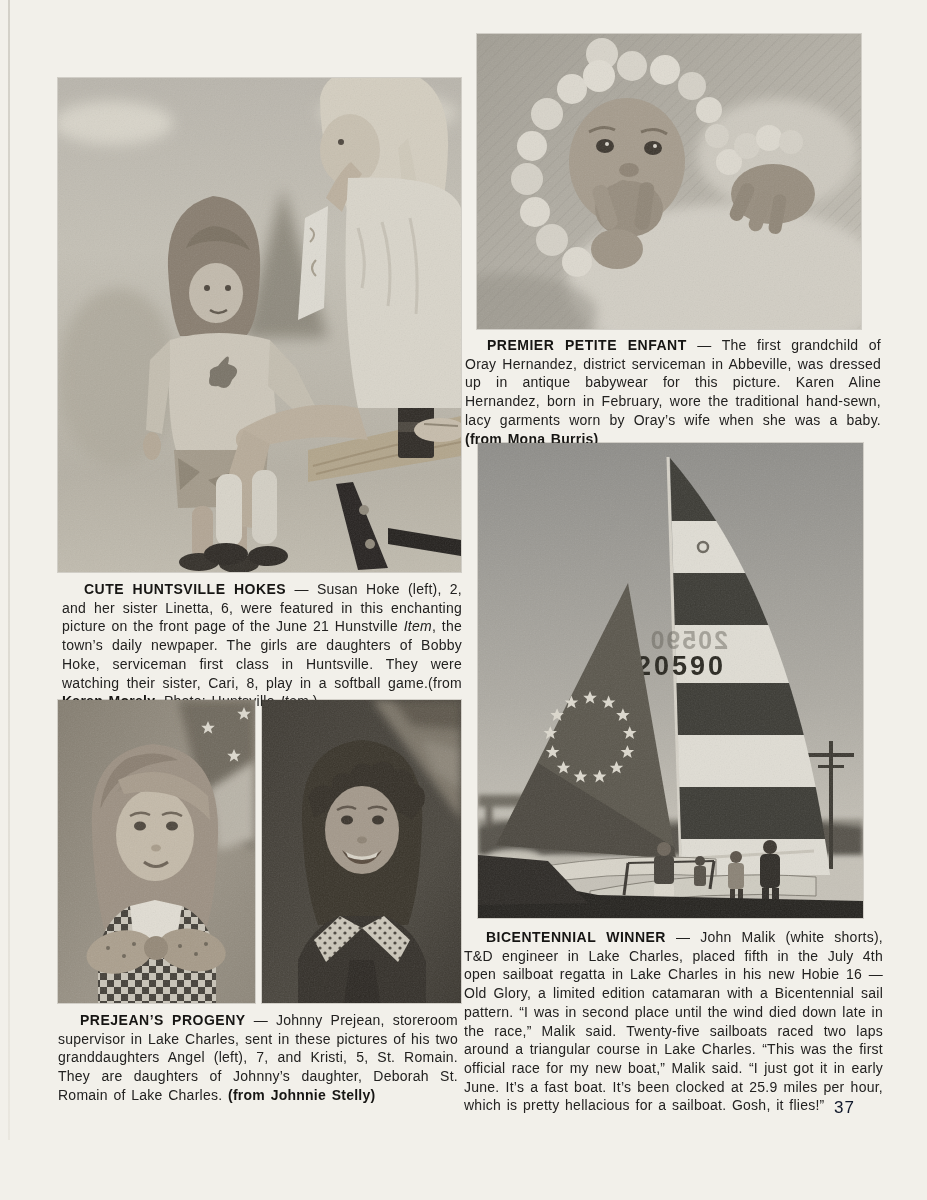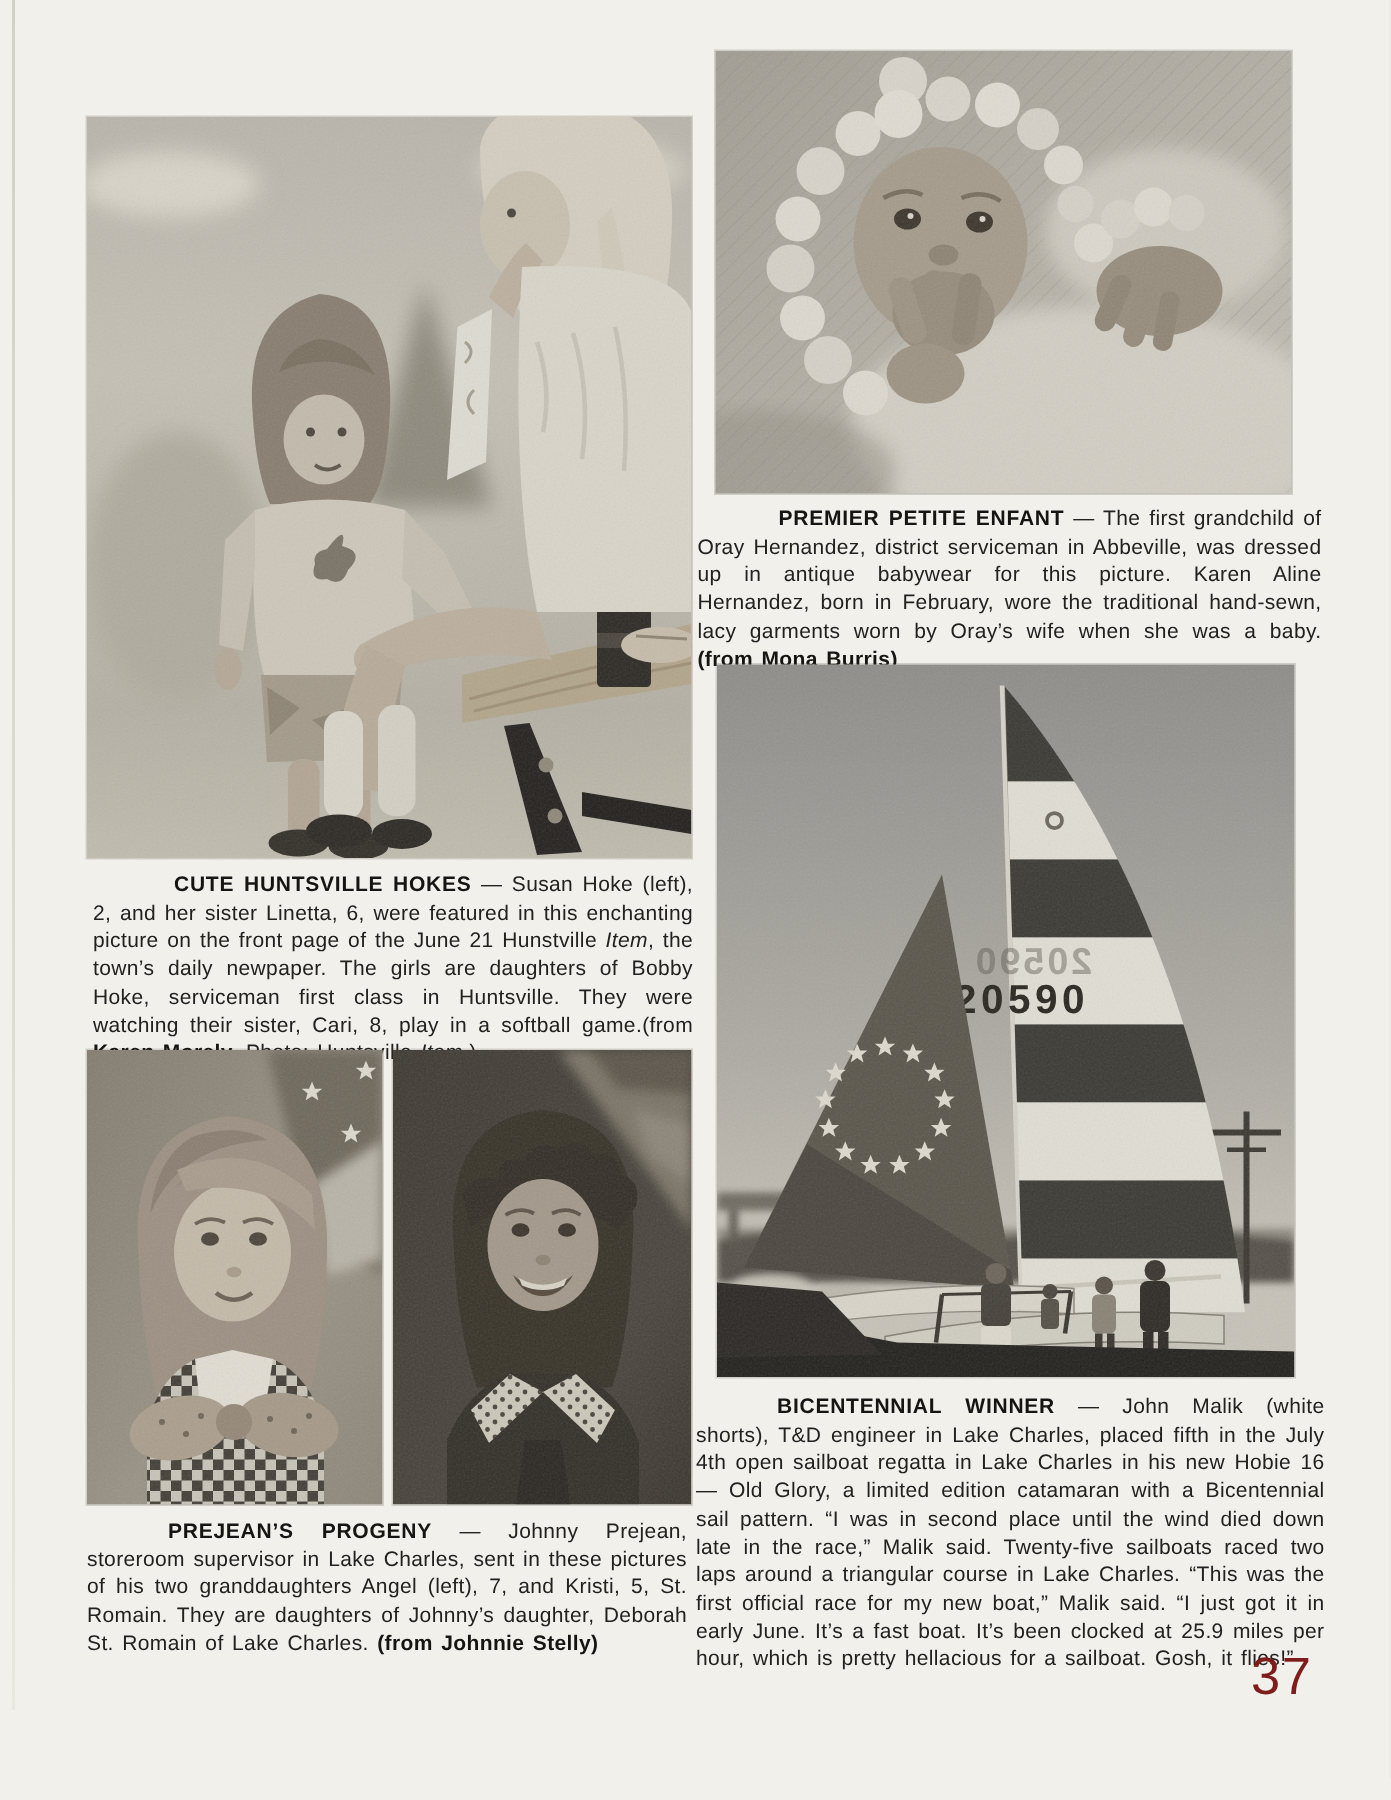--- a/index.html
+++ b/index.html
@@ -11,26 +11,26 @@
   }
   .scan-edge{position:absolute;left:8px;top:0;width:2px;height:1140px;
     background:linear-gradient(#c9c6bd,#d8d5cc 60%,#e7e4dc);opacity:.75;}
   .photo{position:absolute;outline:1px solid rgba(60,55,45,.18);overflow:hidden;background:#b9b5ac;}
   .photo svg{display:block;width:100%;height:100%;}
   .caption{
     position:absolute;text-align:justify;text-indent:22px;
     font-size:14px;line-height:18.7px;letter-spacing:.25px;word-spacing:1.5px;
     color:#222120;margin:0;
   }
-  .cap-title{font-weight:bold;letter-spacing:.5px;color:#161513;margin-left:32px;}
+  .cap-title{font-weight:bold;letter-spacing:.5px;color:#161513;}
   .caption b{font-weight:bold;color:#161513;}
   .caption i{}
   .pageno{
-    position:absolute;left:834px;top:1098px;font-size:35px;letter-spacing:1px;
-    color:#7f1d1d;font-weight:400;
+    position:absolute;left:834px;top:1098px;font-size:17px;letter-spacing:1px;
+    color:#0f172a;font-weight:400;
   }
 </style>
 </head>
 <body>
 
 <div class="page">
   <div class="scan-edge"></div>
 
   <div class="photo" style="left:58px;top:78px;width:403px;height:494px;">
     <svg viewBox="0 0 403 494" preserveAspectRatio="none">

